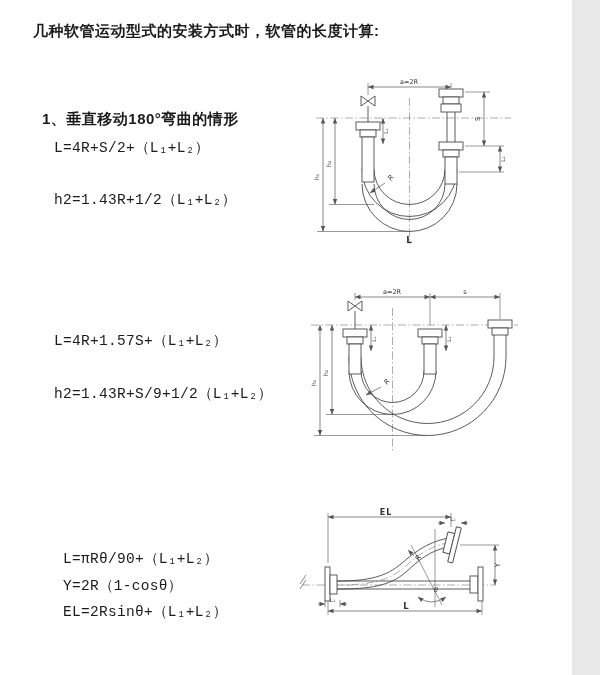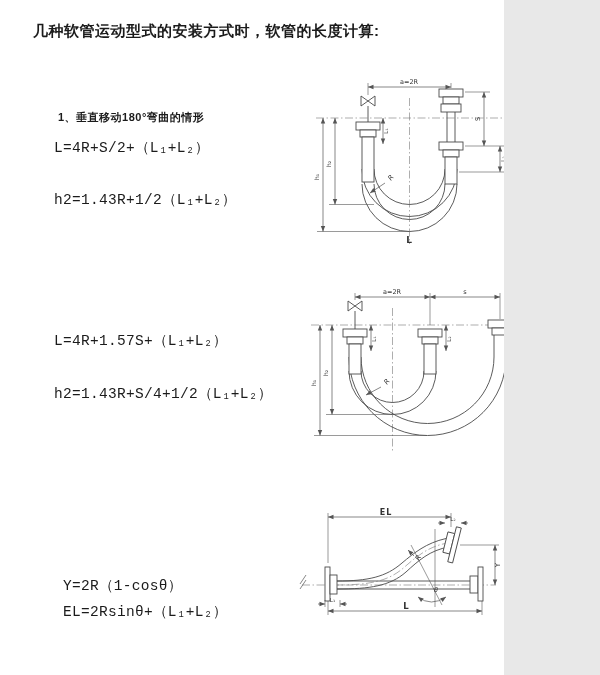--- a/index.html
+++ b/index.html
@@ -1,21 +1,21 @@
 <!DOCTYPE html>
 <html><head>
 <meta charset="utf-8">
 <style>
   html,body{margin:0;padding:0;background:#e8e8e8;}
   .page{
-    position:relative;width:504px;height:675px;background:#ffffff;overflow:hidden;
+    position:relative;width:572px;height:675px;background:#ffffff;overflow:hidden;
     font-family:"Liberation Sans",sans-serif;color:#1b1b1b;
   }
   .title{position:absolute;left:33px;top:22px;font-size:15px;font-weight:700;letter-spacing:0.5px;}
-  .sec-heading{position:absolute;font-size:11px;font-weight:700;letter-spacing:0.5px;margin-left:16px;}
+  .sec-heading{position:absolute;font-size:15px;font-weight:700;letter-spacing:0.5px;}
   .formula{position:absolute;font-size:14.5px;font-weight:400;letter-spacing:0.3px;font-family:Liberation Mono, monospace;}
   svg{position:absolute;display:block;}
   svg text{font-family:"DejaVu Sans","Liberation Sans",sans-serif;fill:#333;}
   .dwg{stroke:#4a4a4a;stroke-width:0.9;fill:none;}
   .fit{stroke:#4a4a4a;stroke-width:0.9;fill:#ffffff;}
   .cl{stroke:#777;stroke-width:0.6;fill:none;stroke-dasharray:8 2.5 1.5 2.5;}
   .dim{stroke:#555;stroke-width:0.7;fill:none;}
   .ext{stroke:#555;stroke-width:0.6;fill:none;}
 </style>
 </head>
@@ -23,22 +23,23 @@
 
 <div class="page">
 
   <div class="title">几种软管运动型式的安装方式时，软管的长度计算:</div>
 
   <div class="sec-heading" style="left:42px;top:110px">1、垂直移动180°弯曲的情形</div>
   <div class="formula" style="left:54px;top:138px">L=4R+S/2+（L₁+L₂）</div>
   <div class="formula" style="left:54px;top:190px">h2=1.43R+1/2（L₁+L₂）</div>
 
   <div class="formula" style="left:54px;top:331px">L=4R+1.57S+（L₁+L₂）</div>
-  <div class="formula" style="left:54px;top:384px">h2=1.43R+S/4+1/2（L₁+L₂）</div>
-
+  <div class="formula" style="left:54px;top:384px">h2=1.43R+S/9+1/2（L₁+L₂）</div>
+
+  <div class="formula" style="left:63px;top:549px">L=πRθ/90+（L₁+L₂）</div>
   <div class="formula" style="left:63px;top:576px">Y=2R（1-cosθ）</div>
   <div class="formula" style="left:63px;top:602px">EL=2Rsinθ+（L₁+L₂）</div>
 
   <svg style="left:306px;top:72px" width="240" height="185" viewBox="0 0 240 185">
     <defs>
       <marker id="ar1" viewBox="0 0 8 8" markerWidth="9" markerHeight="9" refX="7.5" refY="4" orient="auto-start-reverse">
         <path d="M0.5 1.2 L7.5 4 L0.5 6.8 Z" fill="#555"></path>
       </marker>
       <pattern id="br1" width="3.5" height="3.5" patternUnits="userSpaceOnUse">
         <path d="M0 0L3.5 3.5M3.5 0L0 3.5" stroke="#666" stroke-width="0.5"></path>

